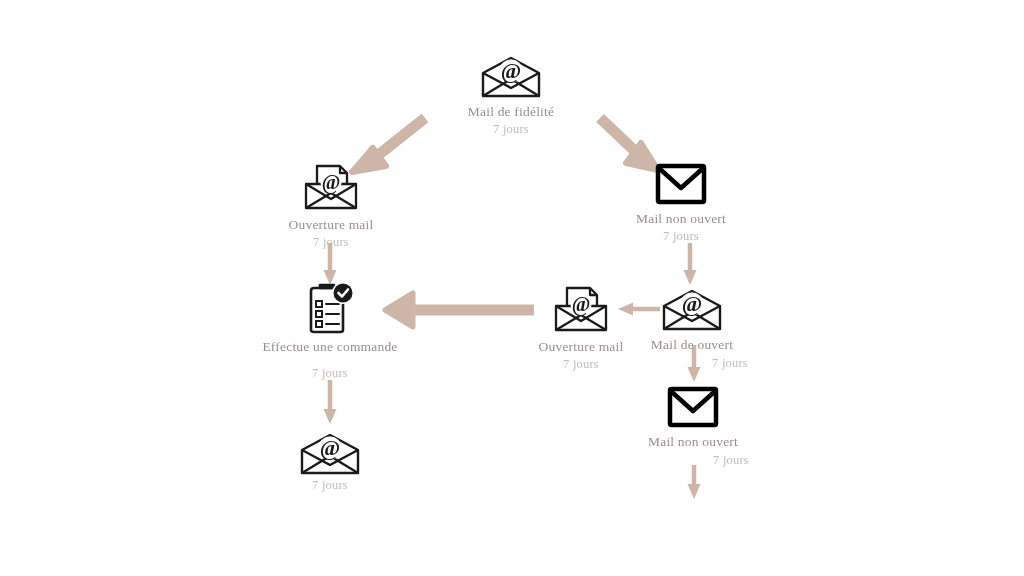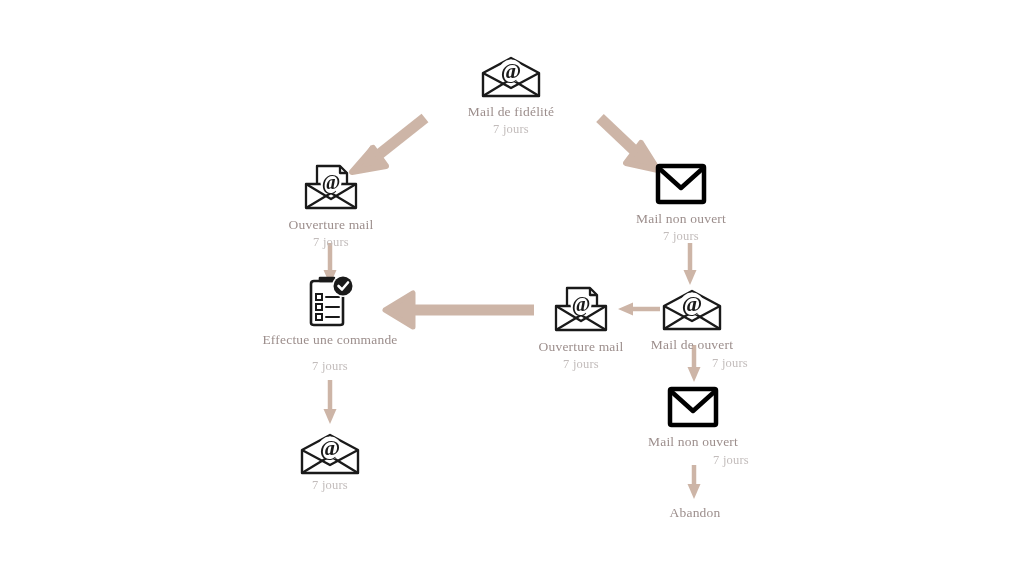--- a/index.html
+++ b/index.html
@@ -153,21 +153,21 @@
     <span class="node-icon">
       <svg width="52" height="44" viewBox="0 0 52 44">
         <rect x="3" y="4" width="46" height="36" rx="1.5" fill="#fff" stroke="#000" stroke-width="4.5"></rect>
         <path d="M6 8 L26 26 L46 8" fill="none" stroke="#000" stroke-width="4.5" stroke-linejoin="round" stroke-linecap="round"></path>
       </svg>
     </span>
     <div class="node-label">Mail non ouvert</div>
     <div class="node-duration">7 jours</div>
   </div>
 
-  <div class="node" style="left:330px; top:275px;">
+  <div class="node" style="left:330px; top:282px;">
     <span class="node-icon">
       <svg width="54" height="52" viewBox="0 0 54 52">
         <path d="M8 48 L8 9 Q8 6 11 6 L37 6 Q40 6 40 9 L40 48 Q40 50 37 50 L11 50 Q8 50 8 48 Z" fill="#fff" stroke="#1a1a1a" stroke-width="2.6" stroke-linejoin="round"></path>
         <path d="M17 6 L17 3 L31 3 L31 6 Z" fill="#1a1a1a" stroke="#1a1a1a" stroke-width="2.6" stroke-linejoin="round"></path>
         <rect x="13" y="19" width="6" height="6" fill="none" stroke="#1a1a1a" stroke-width="2"></rect>
         <rect x="13" y="29" width="6" height="6" fill="none" stroke="#1a1a1a" stroke-width="2"></rect>
         <rect x="13" y="39" width="6" height="6" fill="none" stroke="#1a1a1a" stroke-width="2"></rect>
         <path d="M23 22 L36 22" stroke="#1a1a1a" stroke-width="2" stroke-linecap="round"></path>
         <path d="M23 32 L36 32" stroke="#1a1a1a" stroke-width="2" stroke-linecap="round"></path>
         <path d="M23 42 L36 42" stroke="#1a1a1a" stroke-width="2" stroke-linecap="round"></path>
@@ -227,17 +227,14 @@
     <span class="node-icon">
       <svg width="52" height="44" viewBox="0 0 52 44">
         <rect x="3" y="4" width="46" height="36" rx="1.5" fill="#fff" stroke="#000" stroke-width="4.5"></rect>
         <path d="M6 8 L26 26 L46 8" fill="none" stroke="#000" stroke-width="4.5" stroke-linejoin="round" stroke-linecap="round"></path>
       </svg>
     </span>
     <div class="node-label">Mail non ouvert</div>
     <div class="node-duration offset-right">7 jours</div>
   </div>
 
-  <div class="node no-icon" style="left:695px; top:505px;">
-    <div class="node-label">Abandon</div>
-  </div>
 
 </div>
 
 </body></html>

